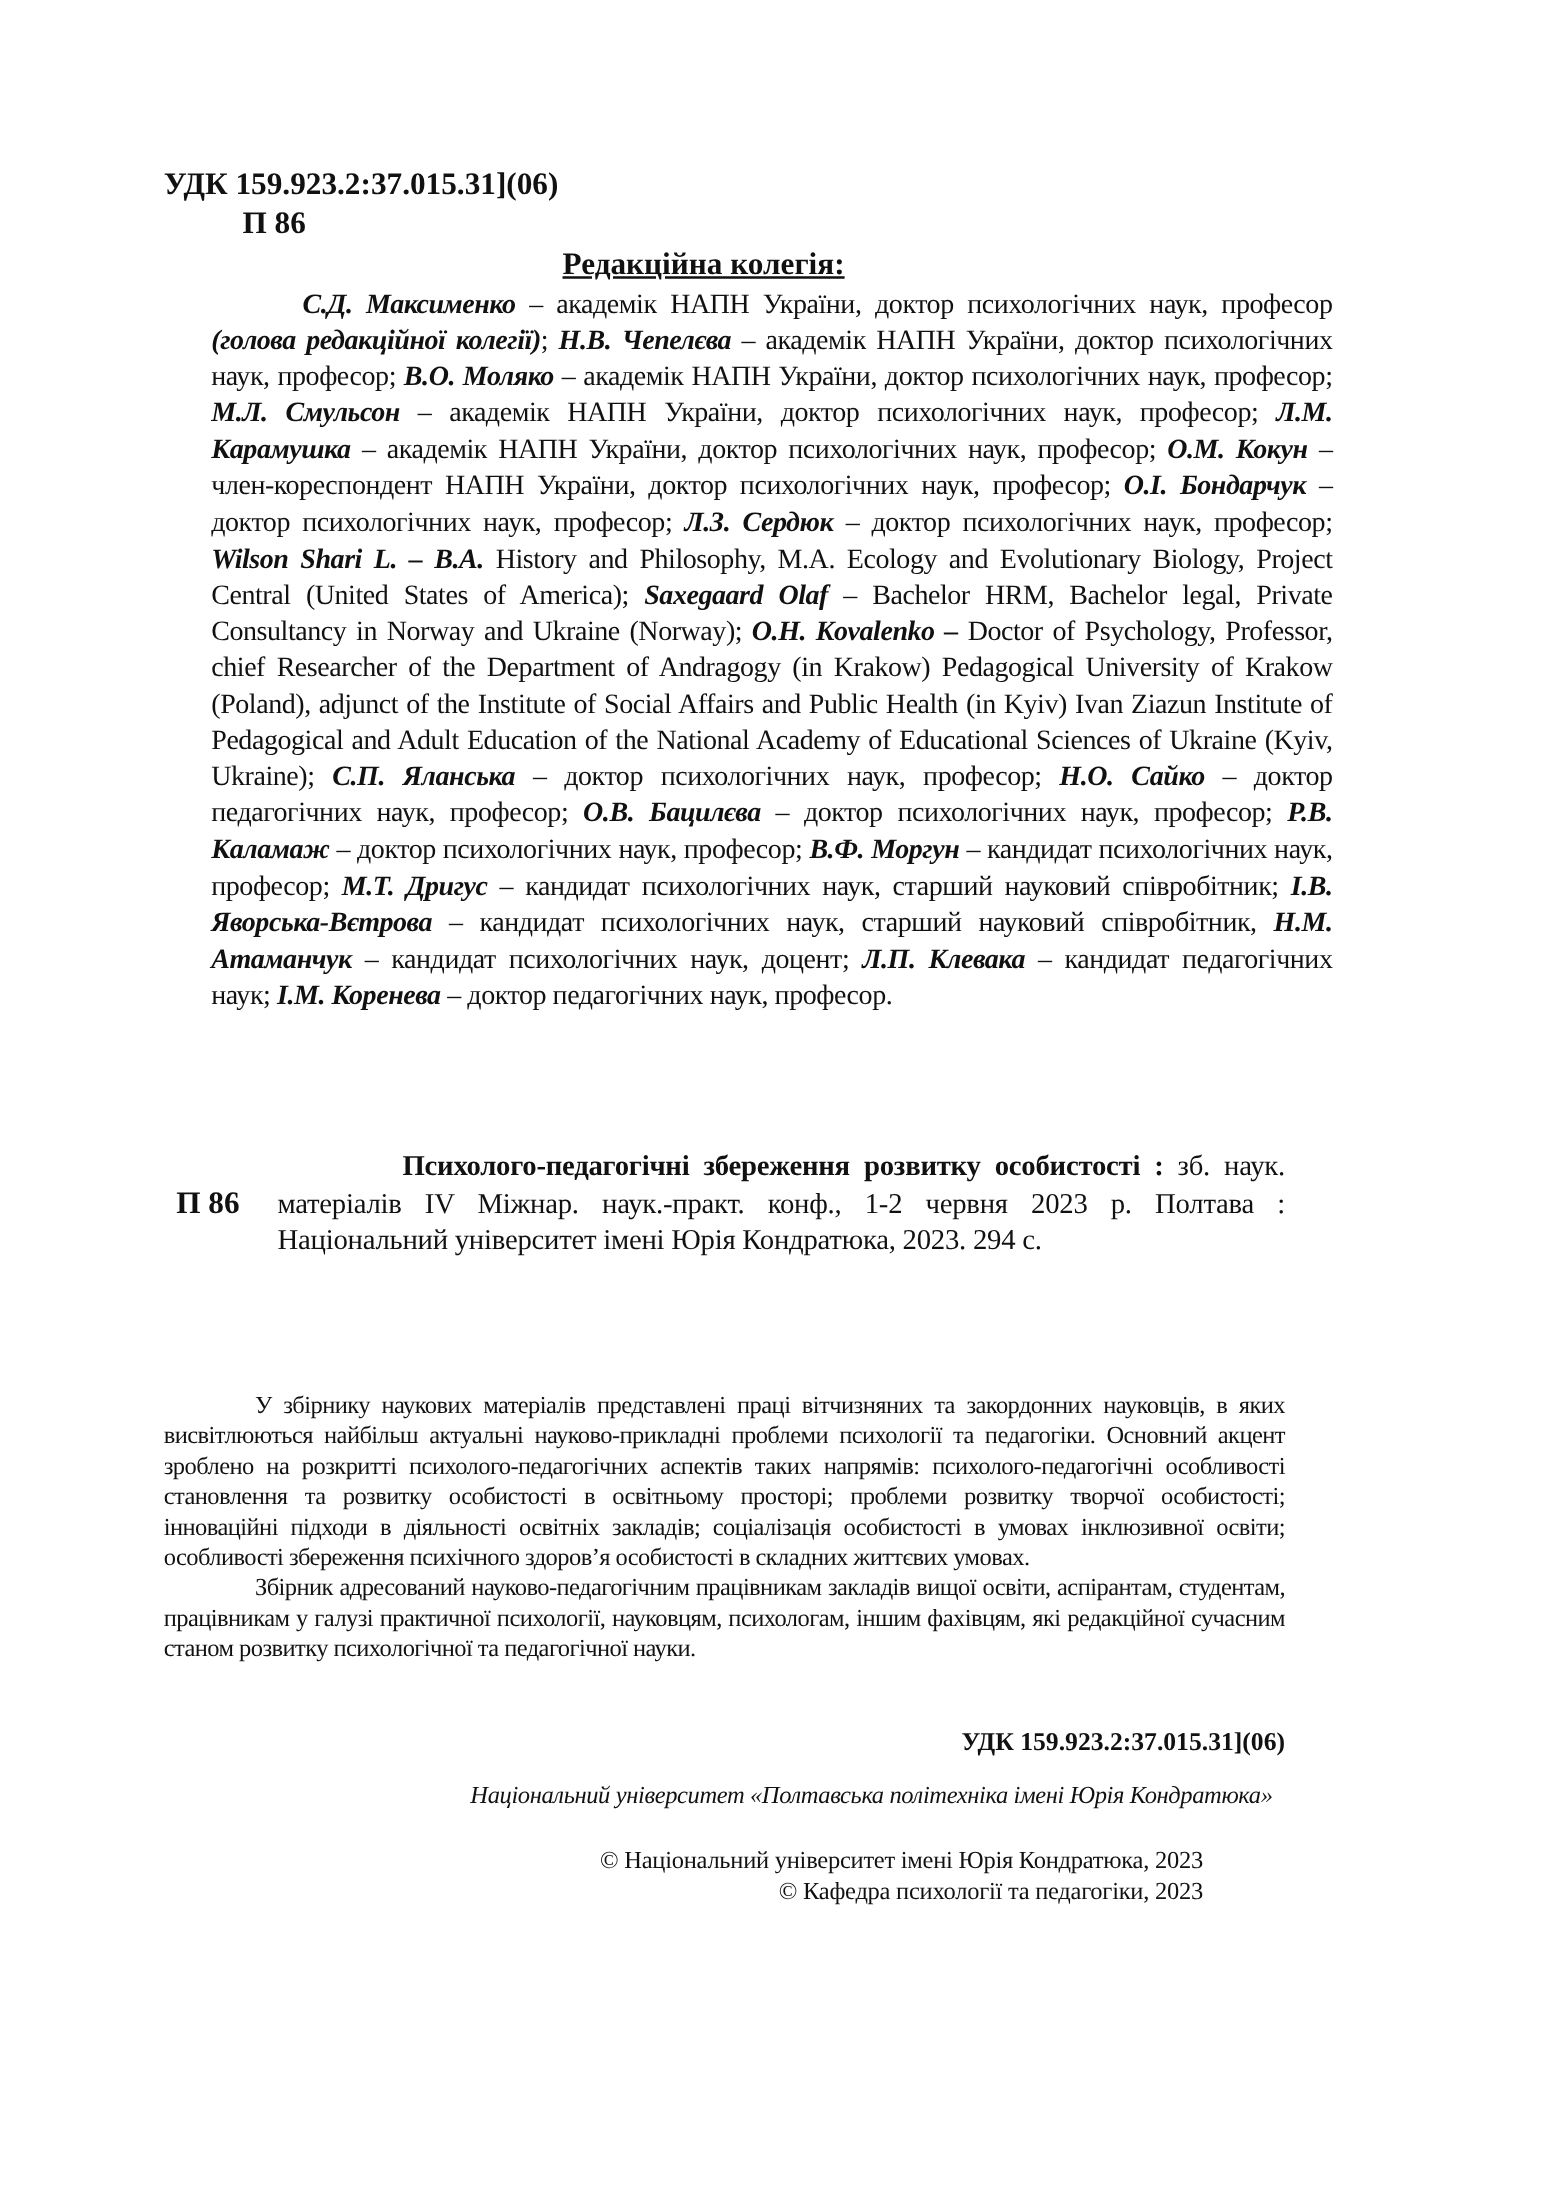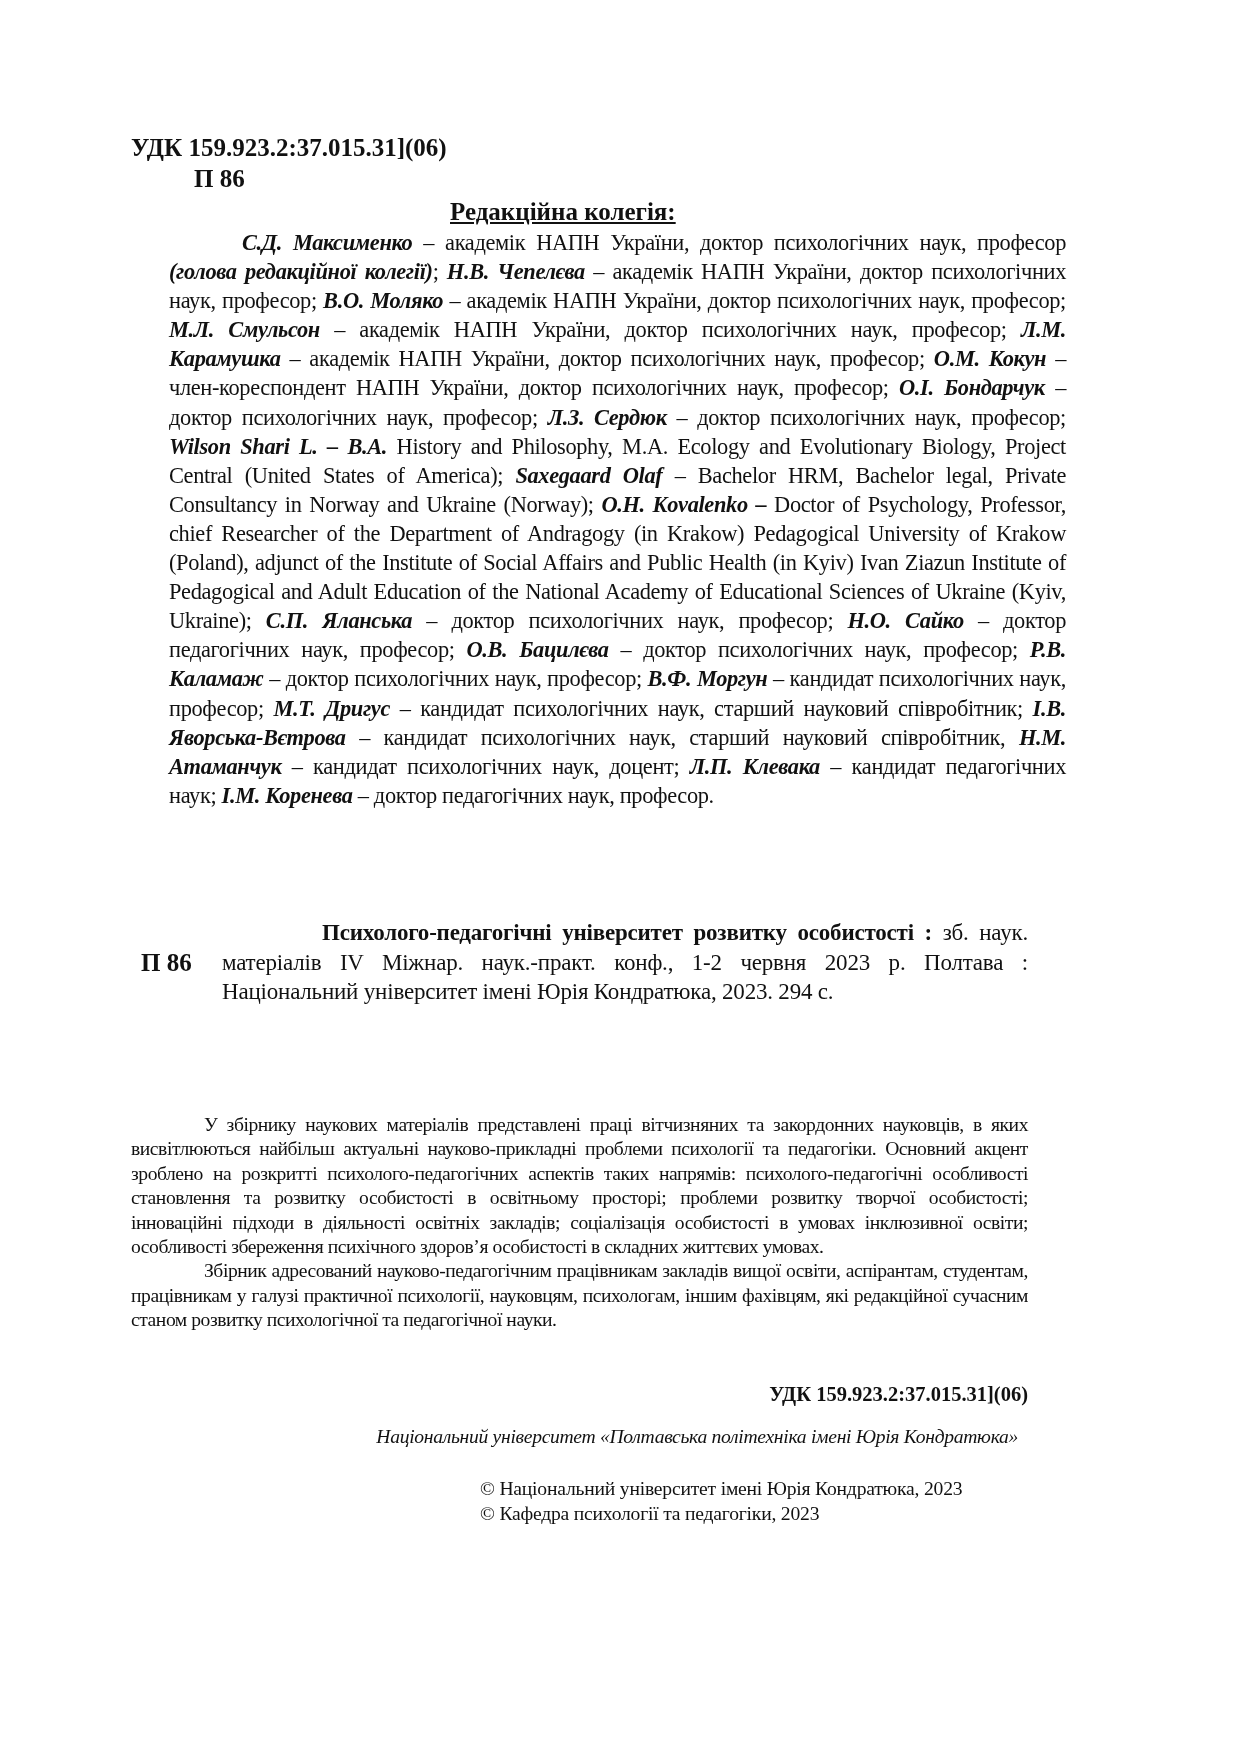--- a/index.html
+++ b/index.html
@@ -12,39 +12,39 @@
   .board b { font-weight: bold; font-style: italic; }
   .biblio { position: absolute; left: 131px; top: 918px; width: 897px; font-size: 23px; line-height: 29.5px; }
   .biblio .code { position: absolute; left: 10px; top: 30px; font-weight: bold; font-size: 25px; }
   .biblio .text { position: absolute; left: 91px; top: 0; width: 806px; text-align: justify; text-indent: 100px; letter-spacing: -0.2px; }
   .biblio .text b { font-weight: bold; }
   .abstract { position: absolute; left: 131px; top: 1069px; width: 897px; font-size: 19.6px; line-height: 24.4px; text-align: justify; letter-spacing: -0.45px; margin-top: 44px; }
   .abstract p { margin: 0; text-indent: 73px; }
   .udk-bottom { position: absolute; right: 213px; top: 1381px; font-weight: bold; font-size: 20.5px; line-height: 26px; }
   .publisher { position: absolute; right: 223px; top: 1424px; font-style: italic; font-size: 19.6px; line-height: 26px; letter-spacing: -0.3px; }
   .copyright { position: absolute; left: 480px; top: 1476px; font-size: 19.6px; line-height: 25px; letter-spacing: -0.2px; }
-  .copyright div { white-space: nowrap; }
+  .copyright div { white-space: nowrap; text-align: right; }
 </style>
 </head>
 <body>
 
 <div class="page">
 
   <div class="udk-top">УДК 159.923.2:37.015.31](06)</div>
   <div class="p86-top">П 86</div>
 
   <div class="board-title">Редакційна колегія:</div>
 
   <div class="board">
     <b>С.Д. Максименко</b><span> – академік НАПН України, доктор психологічних наук, професор </span><b>(голова редакційної колегії)</b><span>; </span><b>Н.В. Чепелєва</b><span> – академік НАПН України, доктор психологічних наук, професор; </span><b>В.О. Моляко</b><span> – академік НАПН України, доктор психологічних наук, професор; </span><b>М.Л. Смульсон</b><span> – академік НАПН України, доктор психологічних наук, професор; </span><b>Л.М. Карамушка</b><span> – академік НАПН України, доктор психологічних наук, професор; </span><b>О.М. Кокун</b><span> – член-кореспондент НАПН України, доктор психологічних наук, професор; </span><b>О.І. Бондарчук</b><span> – доктор психологічних наук, професор; </span><b>Л.З. Сердюк</b><span> – доктор психологічних наук, професор; </span><b>Wilson Shari L. – B.A.</b><span> History and Philosophy, M.A. Ecology and Evolutionary Biology, Project Central (United States of America); </span><b>Saxegaard Olaf</b><span> – Bachelor HRM, Bachelor legal, Private Consultancy in Norway and Ukraine (Norway); </span><b>O.H. Kovalenko –</b><span> Doctor of Psychology, Professor, chief Researcher of the Department of Andragogy (in Krakow) Pedagogical University of Krakow (Poland), adjunct of the Institute of Social Affairs and Public Health (in Kyiv) Ivan Ziazun Institute of Pedagogical and Adult Education of the National Academy of Educational Sciences of Ukraine (Kyiv, Ukraine); </span><b>С.П. Яланська</b><span> – доктор психологічних наук, професор; </span><b>Н.О. Сайко</b><span> – доктор педагогічних наук, професор; </span><b>О.В. Бацилєва</b><span> – доктор психологічних наук, професор; </span><b>Р.В. Каламаж</b><span> – доктор психологічних наук, професор; </span><b>В.Ф. Моргун</b><span> – кандидат психологічних наук, професор; </span><b>М.Т. Дригус</b><span> – кандидат психологічних наук, старший науковий співробітник; </span><b>І.В. Яворська-Вєтрова</b><span> – кандидат психологічних наук, старший науковий співробітник, </span><b>Н.М. Атаманчук</b><span> – кандидат психологічних наук, доцент; </span><b>Л.П. Клевака</b><span> – кандидат педагогічних наук; </span><b>І.М. Коренева</b><span> – доктор педагогічних наук, професор.</span>
   </div>
 
   <div class="biblio">
     <div class="code">П 86</div>
-    <div class="text"><b>Психолого-педагогічні університет розвитку особистості :</b><span> зб. наук. матеріалів IV Міжнар. наук.-практ. конф., 1-2 червня 2023 р. Полтава : Національний університет імені Юрія Кондратюка, 2023. 294 с.</span></div>
+    <div class="text"><b>Психолого-педагогічні збереження розвитку особистості :</b><span> зб. наук. матеріалів IV Міжнар. наук.-практ. конф., 1-2 червня 2023 р. Полтава : Національний університет імені Юрія Кондратюка, 2023. 294 с.</span></div>
   </div>
 
   <div class="abstract">
     <p>У збірнику наукових матеріалів представлені праці вітчизняних та закордонних науковців, в яких висвітлюються найбільш актуальні науково-прикладні проблеми психології та педагогіки. Основний акцент зроблено на розкритті психолого-педагогічних аспектів таких напрямів: психолого-педагогічні особливості становлення та розвитку особистості в освітньому просторі; проблеми розвитку творчої особистості; інноваційні підходи в діяльності освітніх закладів; соціалізація особистості в умовах інклюзивної освіти; особливості збереження психічного здоров’я особистості в складних життєвих умовах.</p>
     <p>Збірник адресований науково-педагогічним працівникам закладів вищої освіти, аспірантам, студентам, працівникам у галузі практичної психології, науковцям, психологам, іншим фахівцям, які редакційної сучасним станом розвитку психологічної та педагогічної науки.</p>
   </div>
 
   <div class="udk-bottom">УДК 159.923.2:37.015.31](06)</div>
   <div class="publisher">Національний університет «Полтавська політехніка імені Юрія Кондратюка»</div>
 

